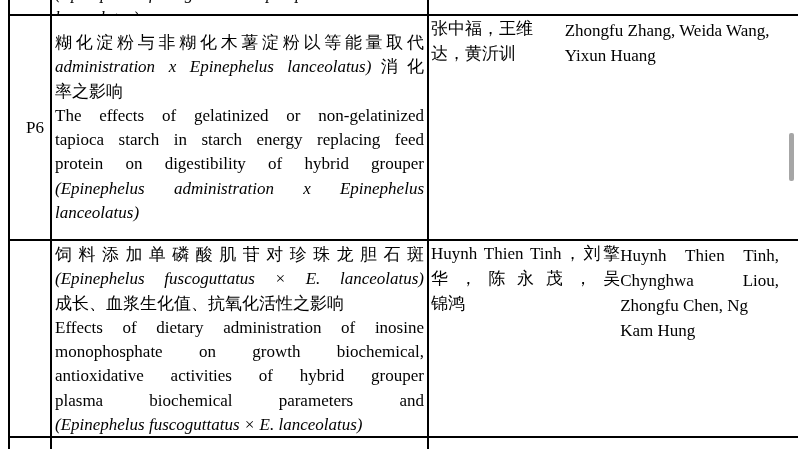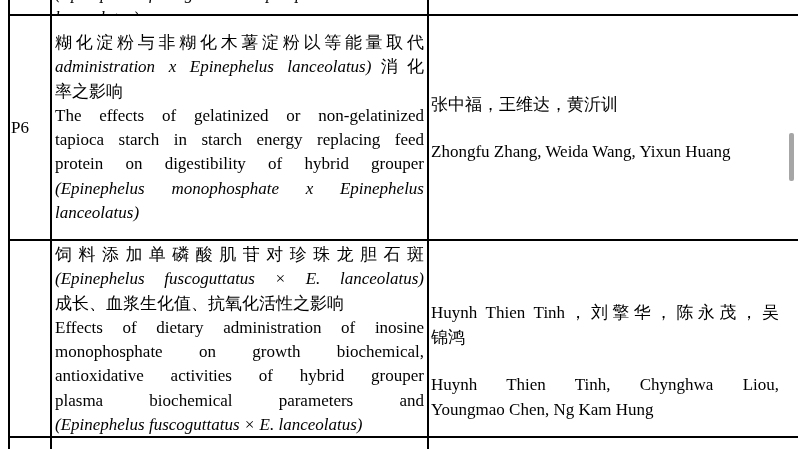--- a/index.html
+++ b/index.html
@@ -21,32 +21,32 @@
   .h1 { top: 14px; }
   .h2 { top: 239px; }
   .h3 { top: 436px; }
 
   .cell { position: absolute; box-sizing: border-box; }
 
   
   .clip-cell { left: 55px; top: 0; width: 369px; height: 14px; overflow: hidden; }
   .clip-inner { position: relative; top: -18px; }
 
-  .code-cell { left: 10px; width: 40px; display: flex; align-items: center; padding-left: 1px; }
+  .code-cell { left: 10px; width: 40px; display: flex; align-items: center; padding-left: 16px; }
   .title-cell { left: 55px; width: 369px; }
-  .authors-cell { left: 431px; width: 348px; display: flex; flex-direction: column; justify-content: center; }
+  .authors-cell { left: 431px; width: 348px; display: flex; flex-direction: row; justify-content: flex-start; }
 
   .row-p6 { top: 16px; height: 223px; }
   .row-p7 { top: 241px; height: 240px; }
   .title-p6 { padding-top: 15px; }
   .title-p7 { padding-top: 2px; }
 
   .line { line-height: 24.3px; }
   .authors-cell .line { line-height: 25px; }
-  .authors-cell .para + .para { margin-top: 22px; }
+  .authors-cell .para + .para { margin-top: 2px; }
   .fj { text-align: justify; text-align-last: justify; }
   .it { font-style: italic; }
 
   .scrollbar-thumb {
     position: absolute;
     left: 789px; top: 133px;
     width: 5px; height: 48px;
     border-radius: 2px;
   }
 </style>
@@ -74,21 +74,21 @@
   <div class="cell title-cell row-p6 title-p6">
     <div class="para">
         <div class="line fj"><span>糊化淀粉与非糊化木薯淀粉以等能量取代</span></div>
         <div class="line fj"><span class="it">administration x Epinephelus lanceolatus)</span><span>消化</span></div>
         <div class="line"><span>率之影响</span></div>
       </div>
     <div class="para">
         <div class="line fj"><span>The effects of gelatinized or non-gelatinized</span></div>
         <div class="line fj"><span>tapioca starch in starch energy replacing feed</span></div>
         <div class="line fj"><span>protein on digestibility of hybrid grouper</span></div>
-        <div class="line fj"><span class="it">(Epinephelus monophosphate x Epinephelus</span></div>
+        <div class="line fj"><span class="it">(Epinephelus administration x Epinephelus</span></div>
         <div class="line"><span class="it">lanceolatus)</span></div>
       </div>
   </div>
   <div class="cell authors-cell row-p6">
     <div class="para">
         <div class="line"><span>张中福，王维达，黄沂训</span></div>
       </div>
     <div class="para">
         <div class="line"><span>Zhongfu Zhang, Weida Wang, Yixun Huang</span></div>
       </div>
@@ -108,19 +108,19 @@
         <div class="line"><span class="it">(Epinephelus fuscoguttatus × E. lanceolatus)</span></div>
       </div>
   </div>
   <div class="cell authors-cell row-p7">
     <div class="para">
         <div class="line fj"><span>Huynh Thien Tinh，刘擎华，陈永茂，吴</span></div>
         <div class="line"><span>锦鸿</span></div>
       </div>
     <div class="para">
         <div class="line fj"><span>Huynh Thien Tinh, Chynghwa Liou,</span></div>
-        <div class="line"><span>Youngmao Chen, Ng Kam Hung</span></div>
+        <div class="line"><span>Zhongfu Chen, Ng Kam Hung</span></div>
       </div>
   </div>
 
   <div class="scrollbar-thumb" style="background: rgb(166, 166, 166);"></div>
 
 </div>
 
 </body></html>

